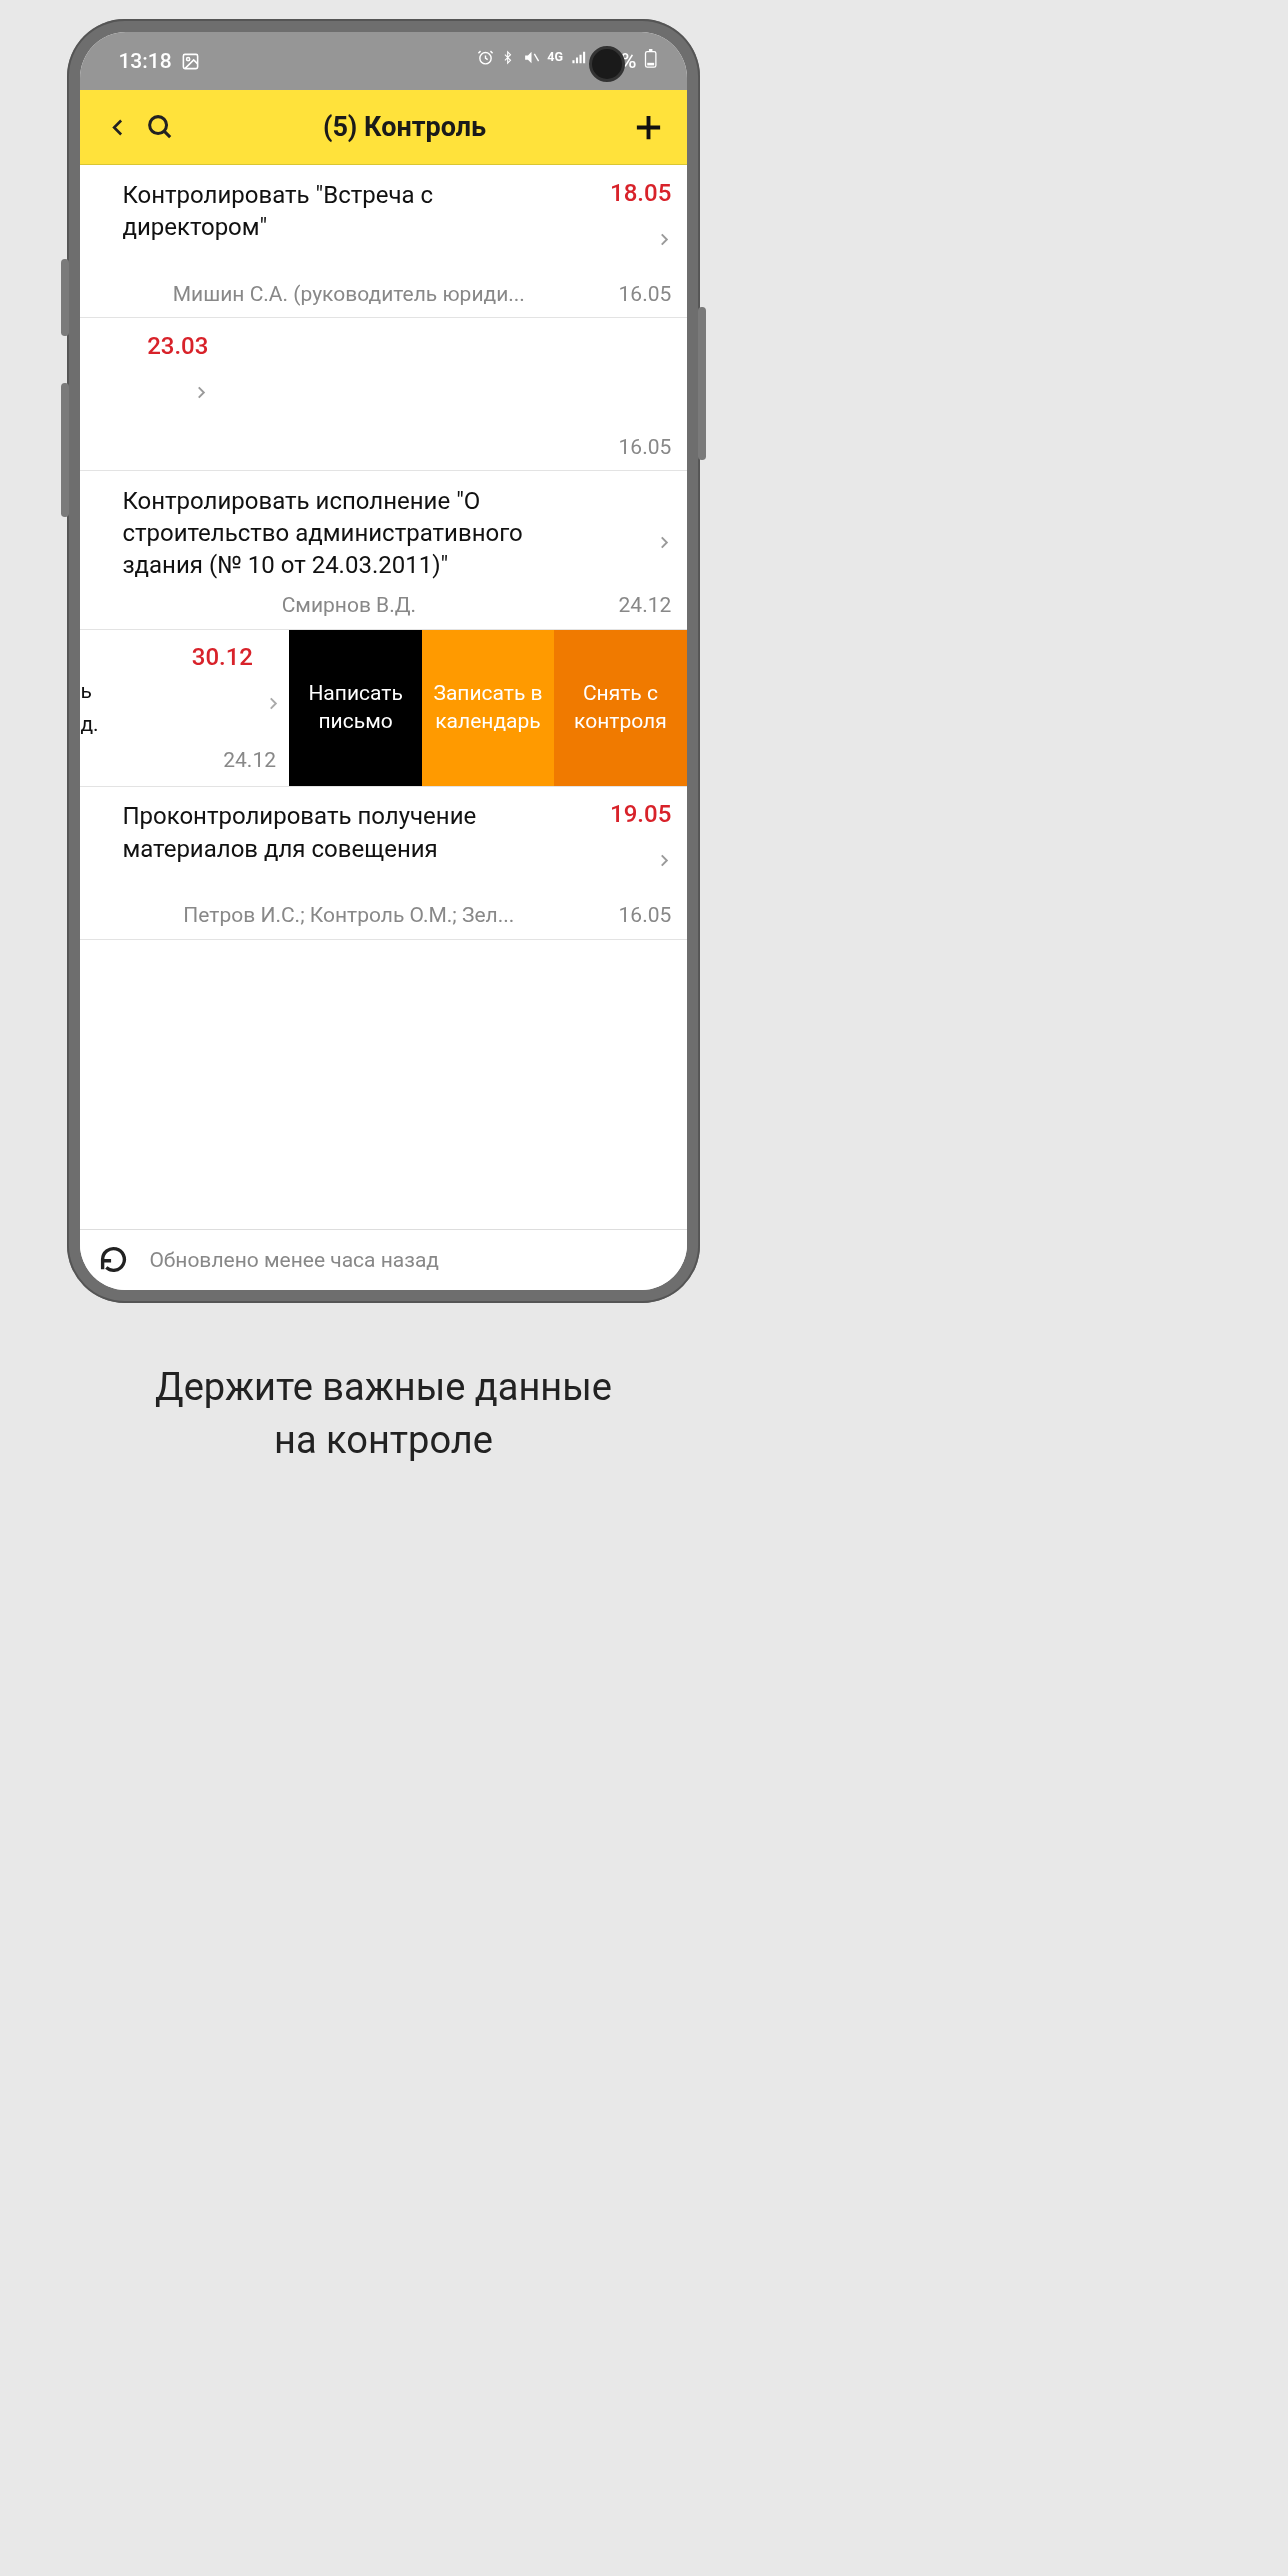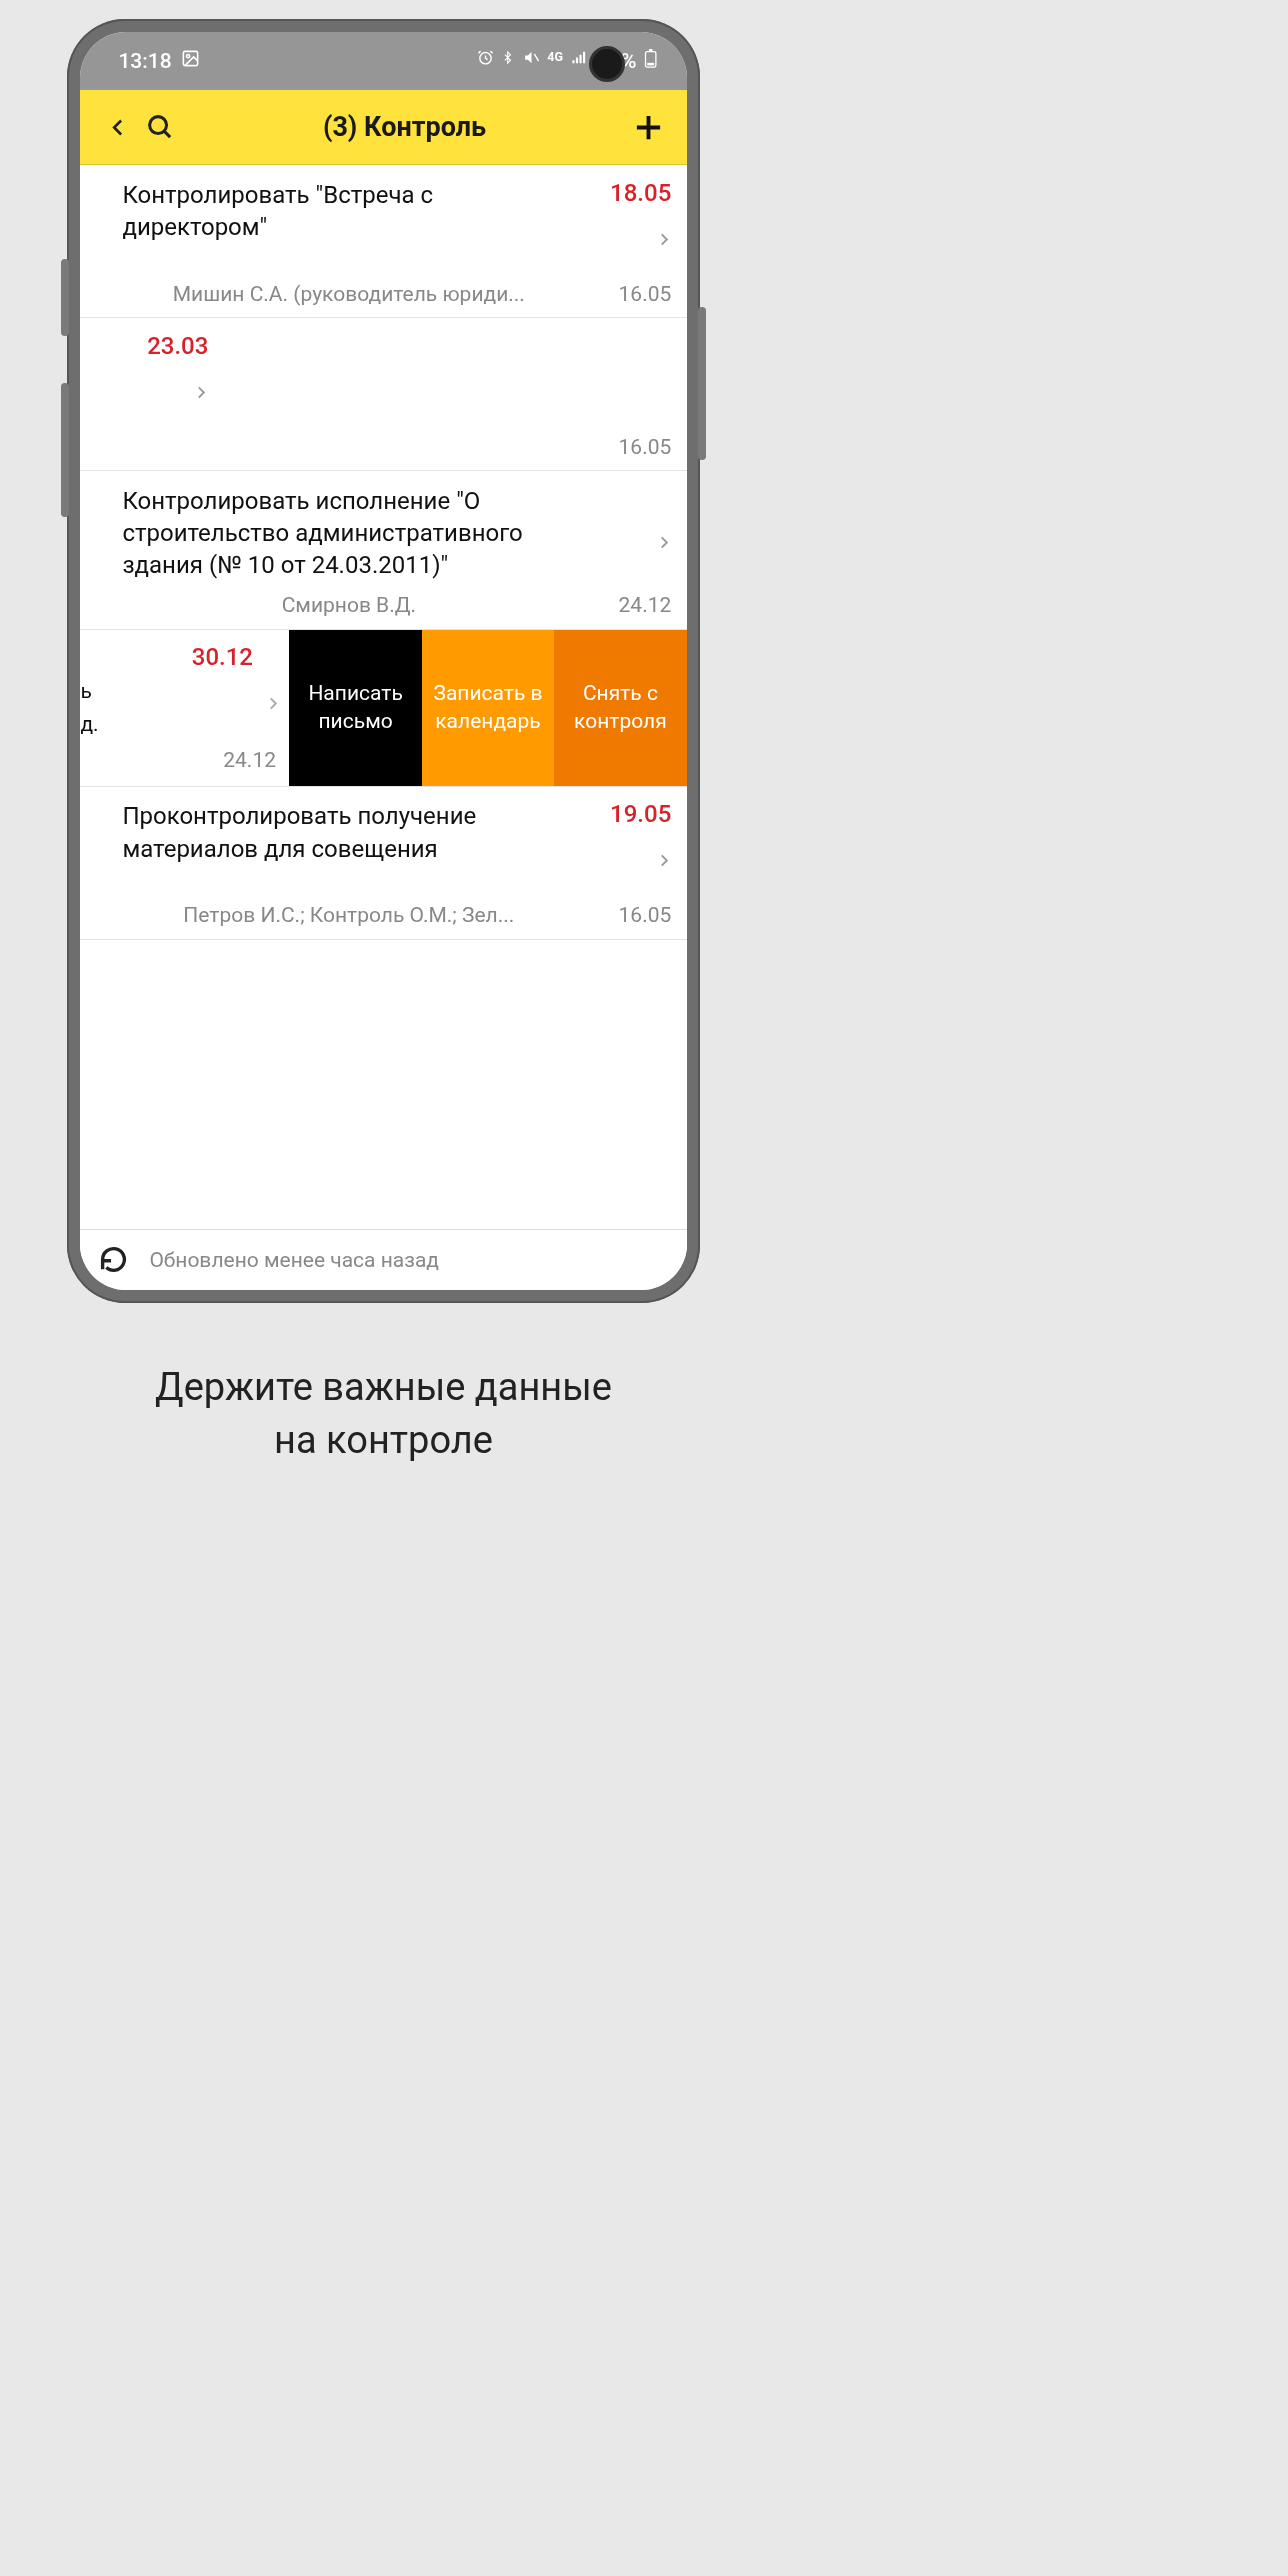--- a/index.html
+++ b/index.html
@@ -61,21 +61,21 @@
     height: 58px;
     background: #969696;
     color: #fff;
     display: flex;
     align-items: center;
     justify-content: space-between;
     padding: 0 29px 0 38px;
     font-size: 21px;
     font-weight: 500;
   }
-  .status-left { display:flex; gap:9.6px;}
+  .status-left { display:flex; align-items:center; gap:9.6px;}
   .status-right { display:flex; gap:7.7px; font-size:19px;}
   .status-right .pct { font-size:21px; margin-left:1.9px;}
   .ic { display:inline-block; }
 
   
   .app-bar {
     height: 75px;
     background: #ffe23b;
     display: flex;
     align-items: center;
@@ -297,21 +297,21 @@
         <svg width="21" height="29" viewBox="0 0 24 24" fill="none" stroke="#222" stroke-width="3">
             <polyline points="15 4 7 12 15 20"></polyline>
           </svg>
       </div>
       <div class="ab-search">
         <svg width="29" height="29" viewBox="0 0 24 24" fill="none" stroke="#222" stroke-width="2.5">
             <circle cx="10" cy="10" r="7"></circle>
             <line x1="20" y1="20" x2="15" y2="15"></line>
           </svg>
       </div>
-      <div class="ab-title">(3) Контроль</div>
+      <div class="ab-title">(5) Контроль</div>
       <div class="ab-add">
         <svg width="31" height="31" viewBox="0 0 24 24" fill="none" stroke="#111" stroke-width="3">
             <line x1="12" y1="3" x2="12" y2="21"></line>
             <line x1="3" y1="12" x2="21" y2="12"></line>
           </svg>
       </div>
     </div>
 
     <div class="list">
 

